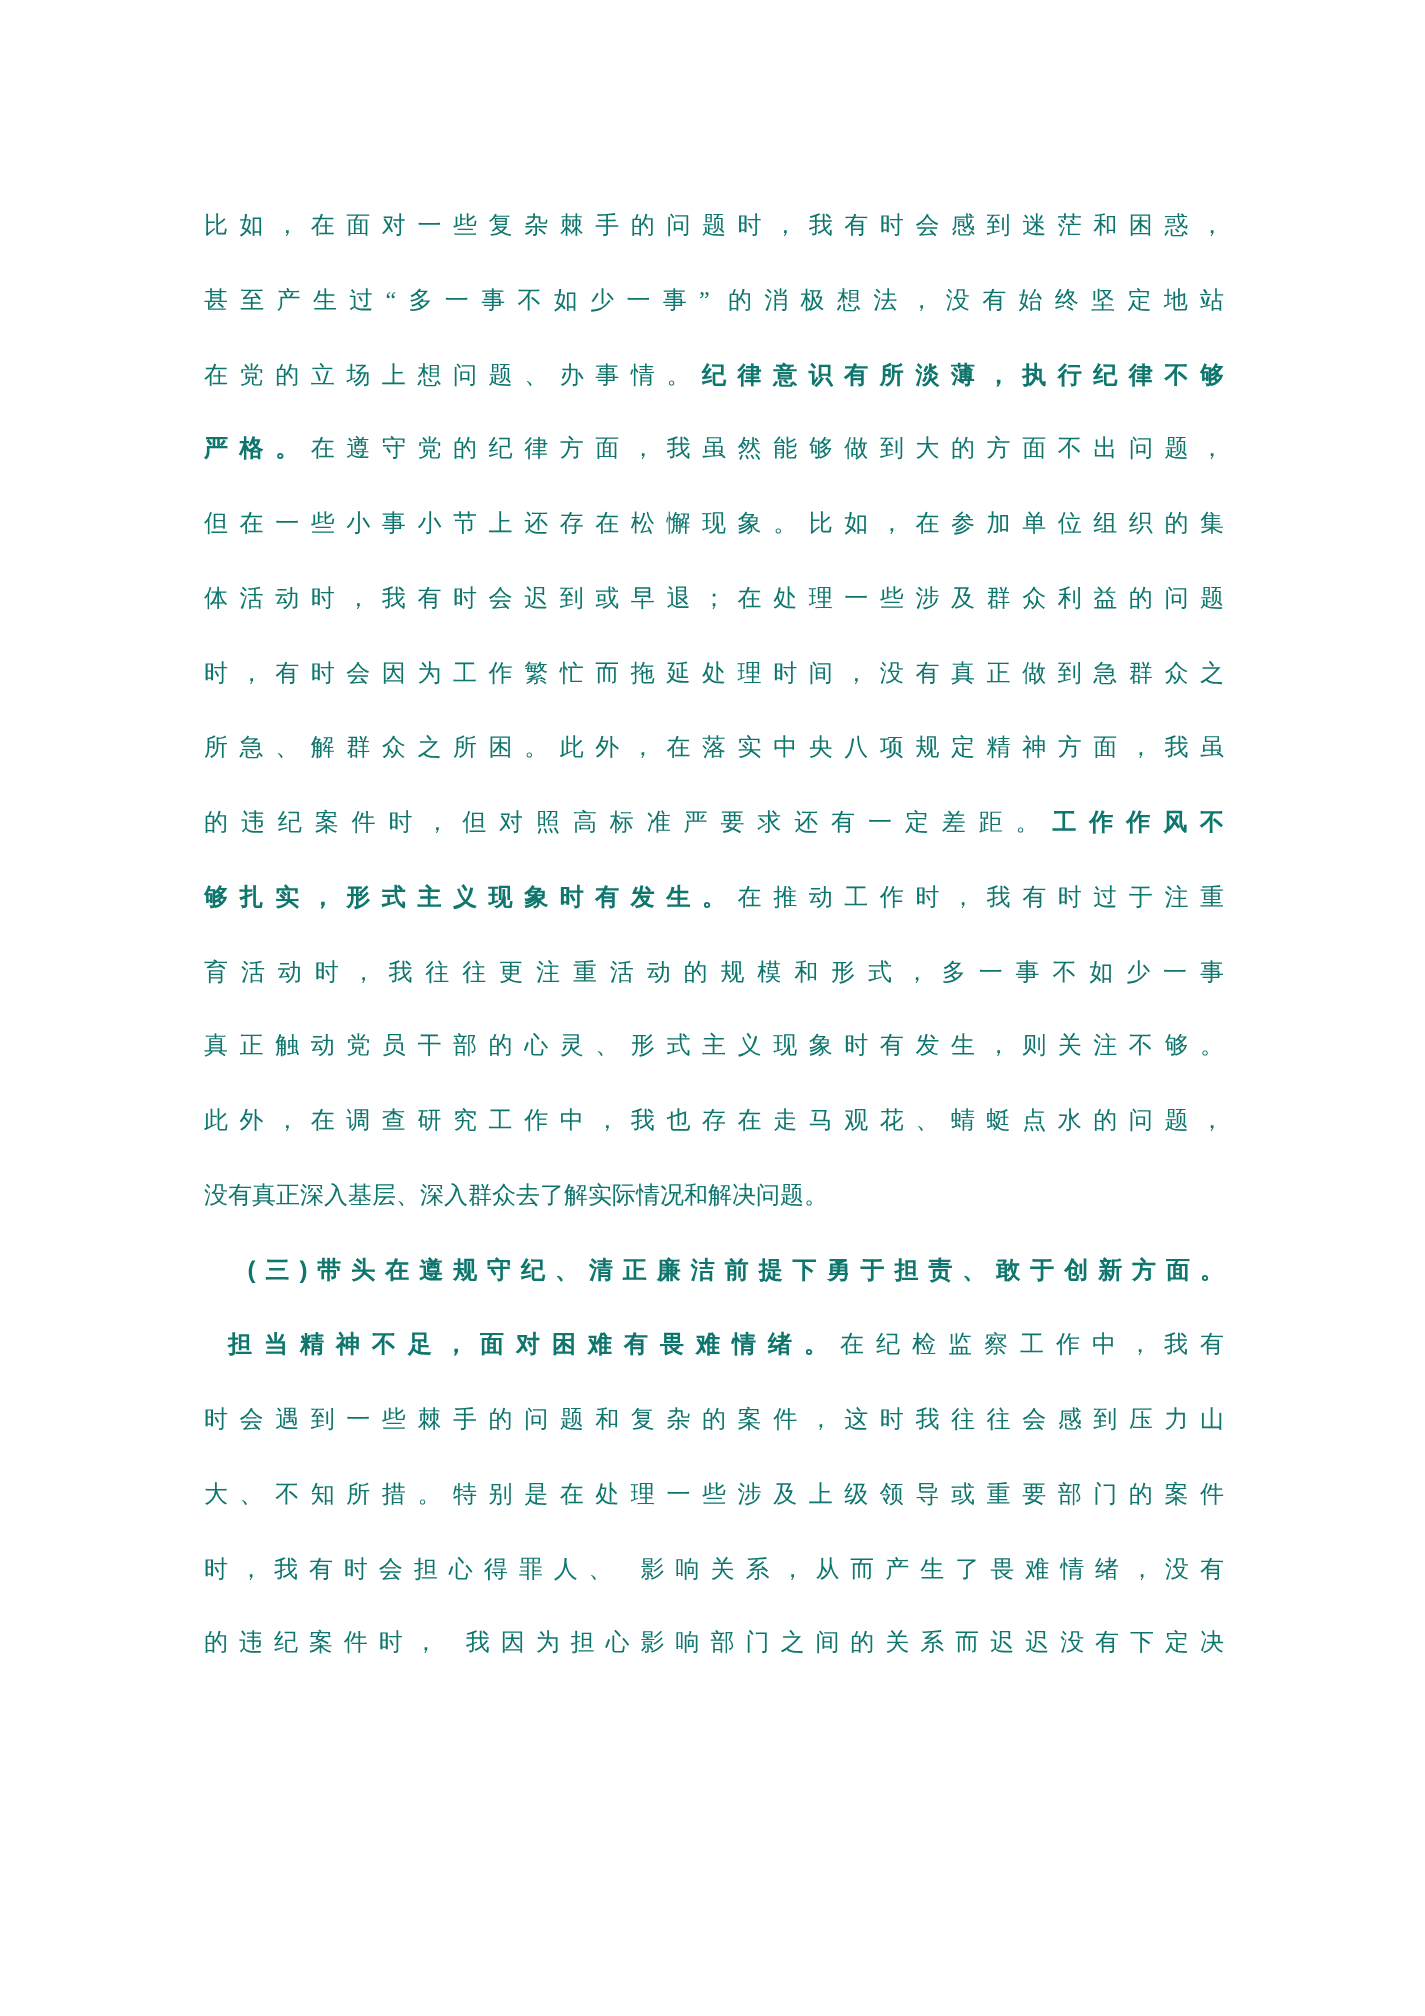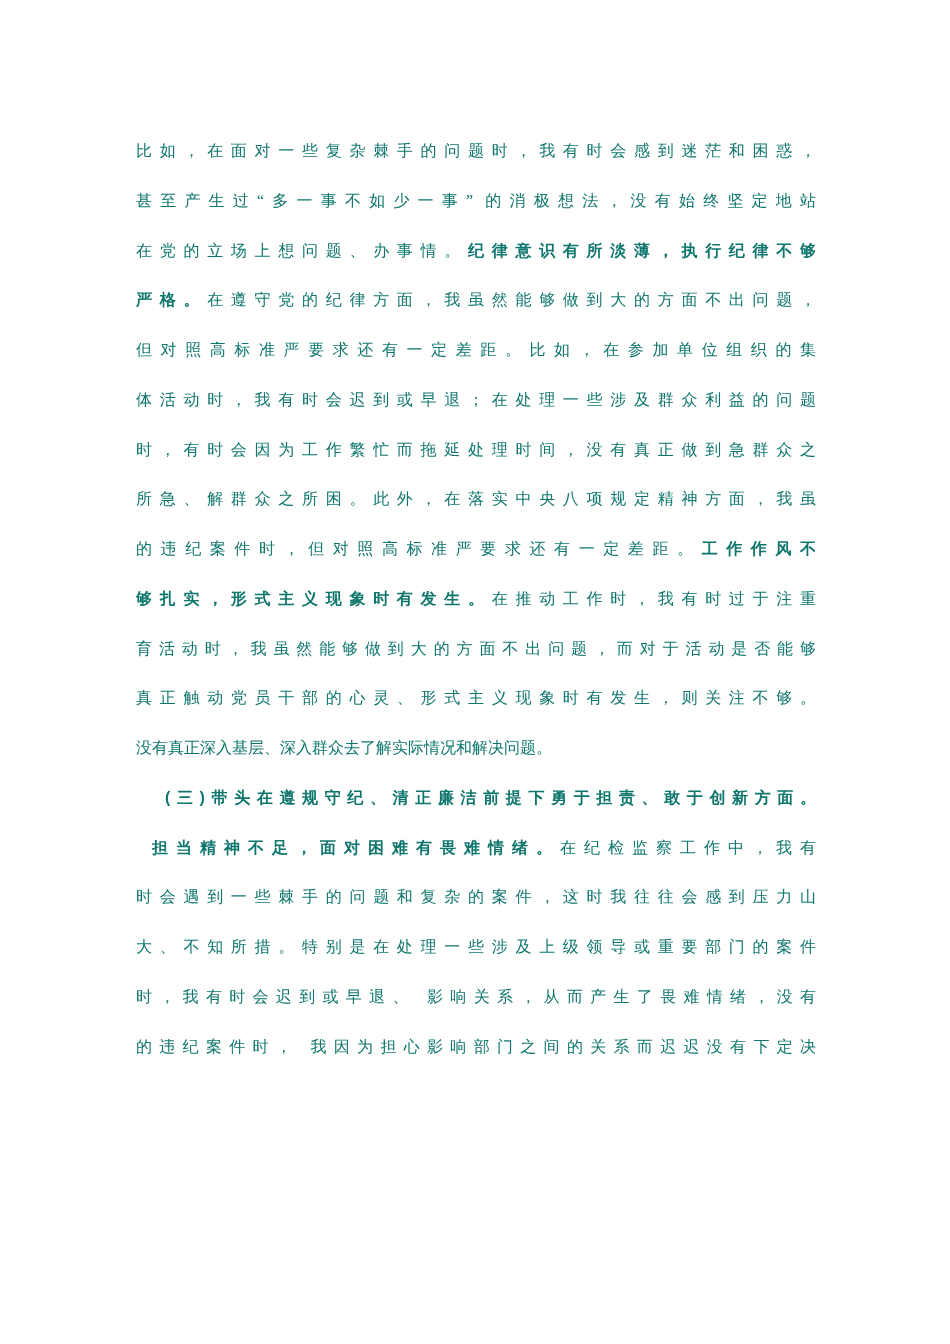--- a/index.html
+++ b/index.html
@@ -45,29 +45,30 @@
 </style>
 </head>
 <body>
 
 <div class="page">
   <div class="text-block">
       <div class="line "><span class="seg">比如，在面对一些复杂棘手的问题时，我有时会感到迷茫和困惑，</span></div>
       <div class="line "><span class="seg">甚至产生过“多一事不如少一事” 的消极想法，没有始终坚定地站</span></div>
       <div class="line "><span class="seg">在党的立场上想问题、办事情。</span><span class="seg bold">纪律意识有所淡薄，执行纪律不够</span></div>
       <div class="line "><span class="seg bold">严格。</span><span class="seg">在遵守党的纪律方面，我虽然能够做到大的方面不出问题，</span></div>
-      <div class="line "><span class="seg">但对照高标准严要求还有一定差距。比如，在参加单位组织的集</span></div>
+      <div class="line "><span class="seg">但在一些小事小节上还存在松懈现象。比如，在参加单位组织的集</span></div>
       <div class="line "><span class="seg">体活动时，我有时会迟到或早退；在处理一些涉及群众利益的问题</span></div>
       <div class="line "><span class="seg">时，有时会因为工作繁忙而拖延处理时间，没有真正做到急群众之</span></div>
       <div class="line "><span class="seg">所急、解群众之所困。此外，在落实中央八项规定精神方面，我虽</span></div>
       <div class="line "><span class="seg">的违纪案件时，但对照高标准严要求还有一定差距。</span><span class="seg bold">工作作风不</span></div>
       <div class="line "><span class="seg bold">够扎实，形式主义现象时有发生。</span><span class="seg">在推动工作时，我有时过于注重</span></div>
-      <div class="line "><span class="seg">育活动时，我虽然能够做到大的方面不出问题，而对于活动是否能够</span></div>
+      <div class="line "><span class="seg">育活动时，我往往更注重活动的规模和形式，多一事不如少一事</span></div>
       <div class="line "><span class="seg">真正触动党员干部的心灵、形式主义现象时有发生，则关注不够。</span></div>
+      <div class="line "><span class="seg">此外，在调查研究工作中，我也存在走马观花、蜻蜓点水的问题，</span></div>
       <div class="line paragraph-end"><span class="seg">没有真正深入基层、深入群众去了解实际情况和解决问题。</span></div>
       <div class="line section-heading"><span class="seg bold">(三)带头在遵规守纪、清正廉洁前提下勇于担责、敢于创新方面。</span></div>
       <div class="line paragraph-start"><span class="seg bold">担当精神不足，面对困难有畏难情绪。</span><span class="seg">在纪检监察工作中，我有</span></div>
       <div class="line "><span class="seg">时会遇到一些棘手的问题和复杂的案件，这时我往往会感到压力山</span></div>
       <div class="line "><span class="seg">大、不知所措。特别是在处理一些涉及上级领导或重要部门的案件</span></div>
-      <div class="line "><span class="seg">时，我有时会迟到或早退、 影响关系，从而产生了畏难情绪，没有</span></div>
+      <div class="line "><span class="seg">时，我有时会担心得罪人、 影响关系，从而产生了畏难情绪，没有</span></div>
       <div class="line "><span class="seg">的违纪案件时， 我因为担心影响部门之间的关系而迟迟没有下定决</span></div>
     </div>
 </div>
 
 </body></html>

